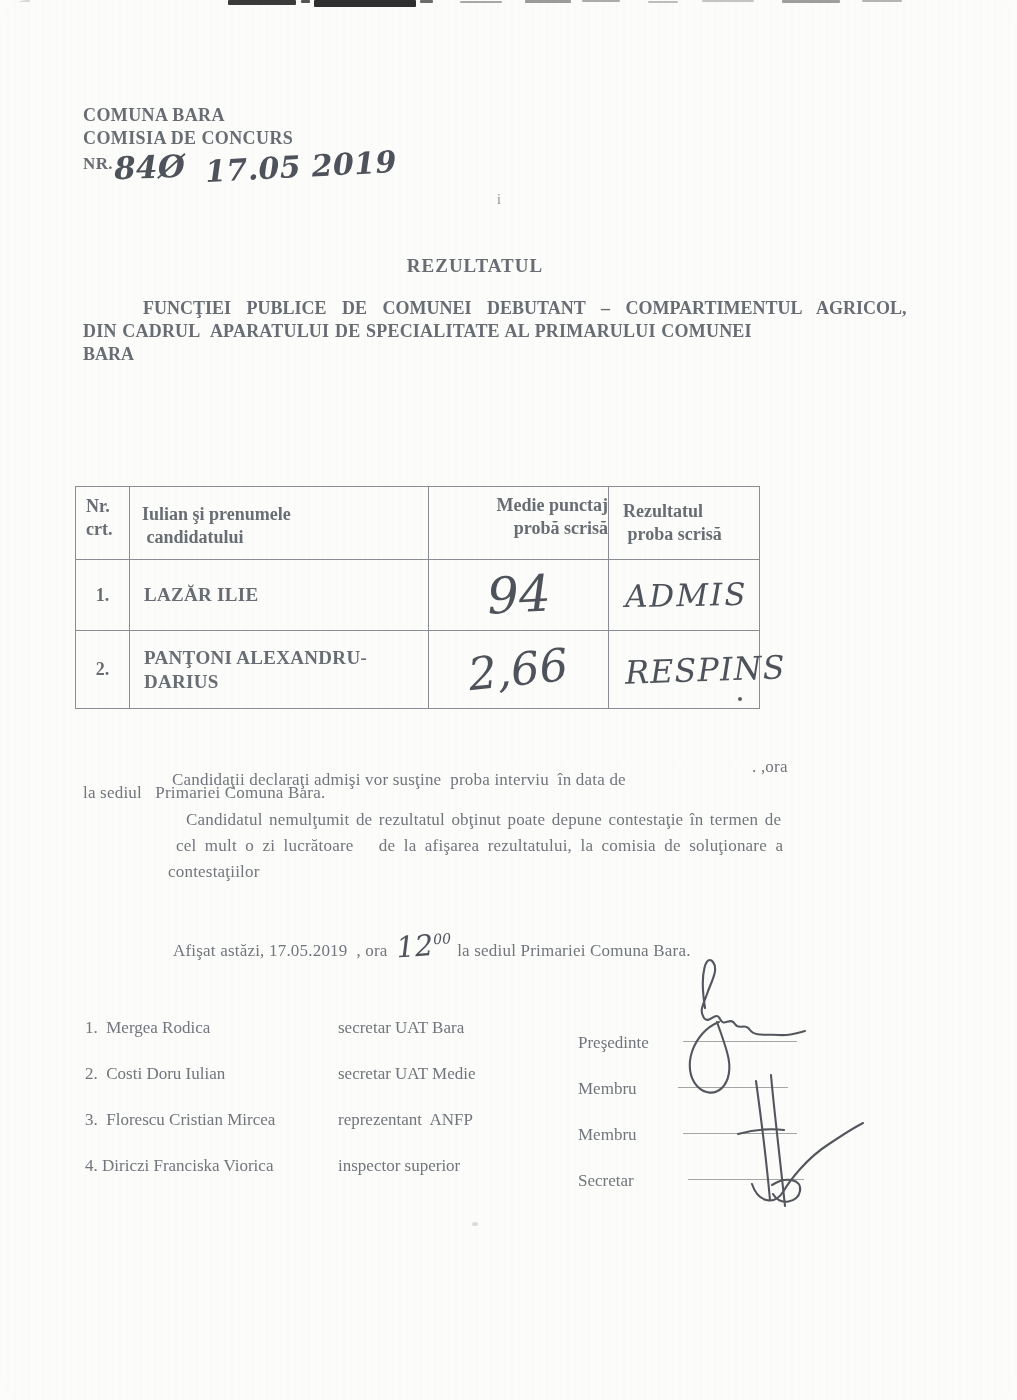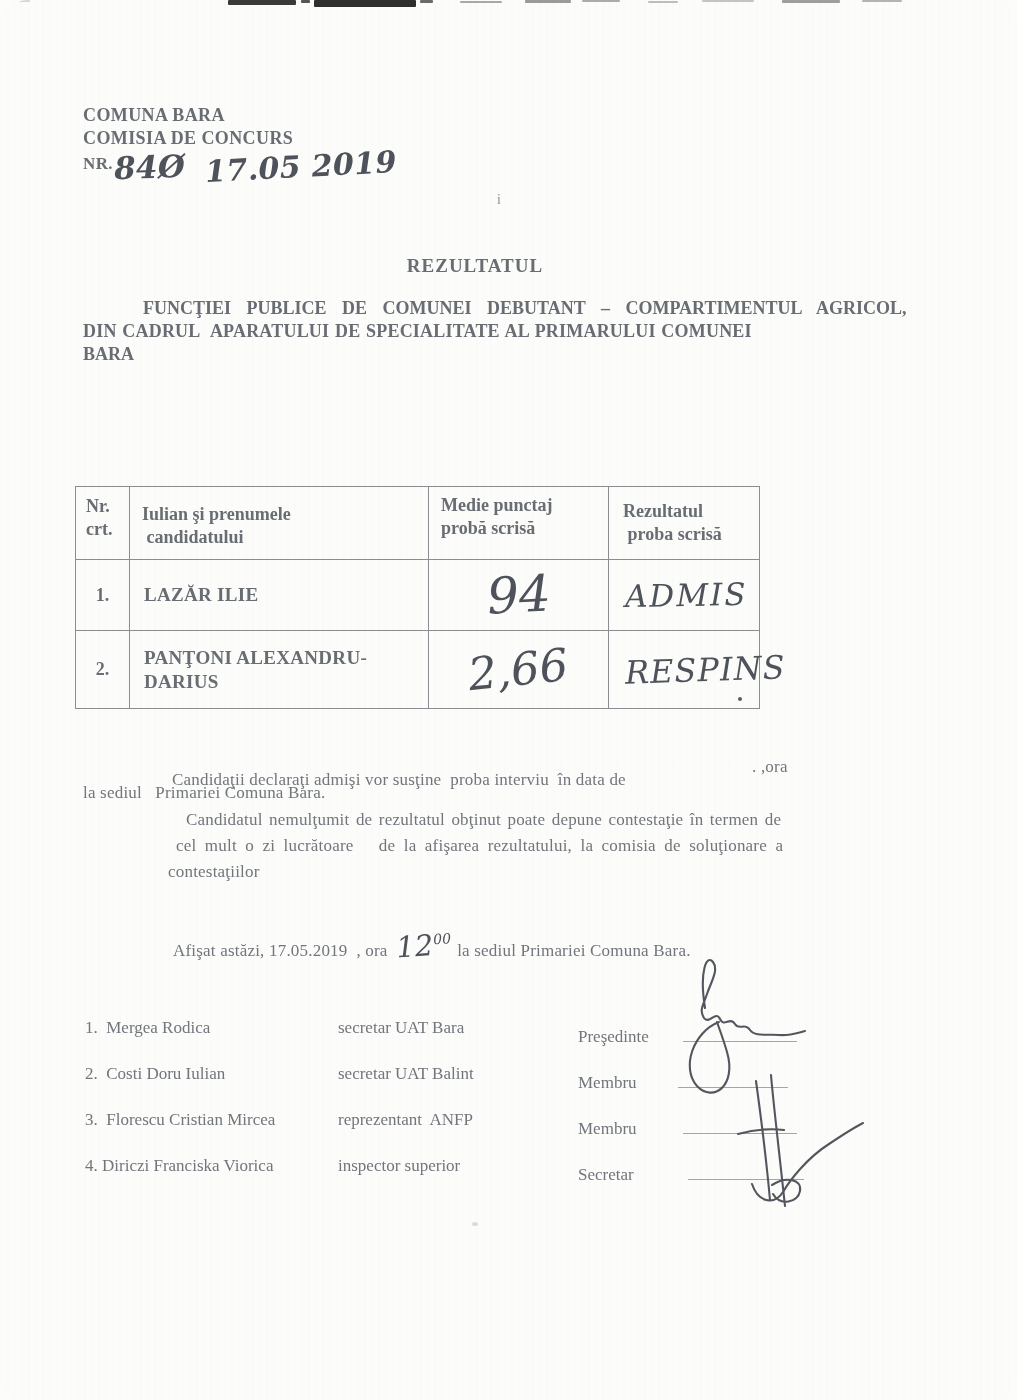--- a/index.html
+++ b/index.html
@@ -45,42 +45,42 @@
   .tr .td:first-child{border-left:none;}
   .tr{border-top:1px solid var(--border);}
   .tr:first-child{border-top:none;}
   .thead{height:72px;}
   .row1{height:70px;}
   .row2{height:77px;}
   .th{font-size:18px; font-weight:bold; line-height:23px; color:var(--print);}
   .th span{display:block; white-space:pre;}
   .th.c1{padding:8px 0 0 10px;}
   .th.c2{padding:16px 0 0 12px;}
-  .th.c3{padding:7px 0 0 12px;}
+  .th.c3{padding:7px 0 0 12px;text-align:right;}
   .th.c4{padding:13px 0 0 14px;}
   .cell-num{display:flex; align-items:center; justify-content:center; font-size:18px; font-weight:bold;}
   .cell-name{display:flex; flex-direction:column; justify-content:center; padding-left:14px; font-size:19px; font-weight:bold; letter-spacing:0.3px; line-height:24px;}
   .cell-score{display:flex; align-items:center; justify-content:center;}
   .cell-result{display:flex; align-items:center; padding-left:16px;}
   .row1 .cell-score .hand{font-size:50px; transform:rotate(-3deg);}
   .row2 .cell-score .hand{font-size:45px; transform:rotate(-6deg);}
   .row1 .cell-result .hand{font-size:31px; letter-spacing:2px; transform:rotate(-1deg);}
   .row2 .cell-result .hand{font-size:32px; letter-spacing:1px; transform:rotate(-2deg);}
   
   .body-text{font-size:17px; color:var(--print_light); letter-spacing:0.2px;}
   
   .posted{left:173px; top:926px; display:flex; align-items:baseline;}
   .posted .hand-time{font-size:29px; line-height:28px; margin:0 6px 0 8px; transform:rotate(-4deg);}
   .posted .hand-time sup{font-size:14px;}
   
   .committee{left:85px; top:1012px; width:850px;}
   .c-row{position:relative; height:46px; font-size:17px; color:var(--print_light);}
   .c-name{position:absolute; left:0; top:6px; white-space:pre;}
   .c-role{position:absolute; left:253px; top:6px; white-space:pre;}
-  .c-title{position:absolute; left:493px; top:15px;}
+  .c-title{position:absolute; left:493px; top:21px;}
   .c-line{position:absolute; left:598px; top:29px; width:114px; border-bottom:1px solid var(--line); opacity:0.85;}
   .c-row:nth-child(2) .c-line{left:593px; width:110px;}
   .c-row:nth-child(4) .c-line{left:603px; width:116px;}
   
   .sig-svg{left:655px; top:948px; width:230px; height:275px;}
   .sig-svg path{fill:none; stroke:#53565d; stroke-width:2.1; stroke-linecap:round; stroke-linejoin:round;}
   .speck{position:absolute; background:#b9bcbe; border-radius:50%;}
 </style>
 </head>
 <body>
@@ -183,21 +183,21 @@
 
   <div class="abs committee">
     <div class="c-row">
       <span class="c-name"><span>1.</span>  <span>Mergea Rodica</span></span>
       <span class="c-role">secretar UAT Bara</span>
       <span class="c-title">Preşedinte</span>
       <span class="c-line"></span>
     </div>
     <div class="c-row">
       <span class="c-name"><span>2.</span>  <span>Costi Doru Iulian</span></span>
-      <span class="c-role">secretar UAT Balint</span>
+      <span class="c-role">secretar UAT Medie</span>
       <span class="c-title">Membru</span>
       <span class="c-line"></span>
     </div>
     <div class="c-row">
       <span class="c-name"><span>3.</span>  <span>Florescu Cristian Mircea</span></span>
       <span class="c-role">reprezentant  ANFP</span>
       <span class="c-title">Membru</span>
       <span class="c-line"></span>
     </div>
     <div class="c-row">

